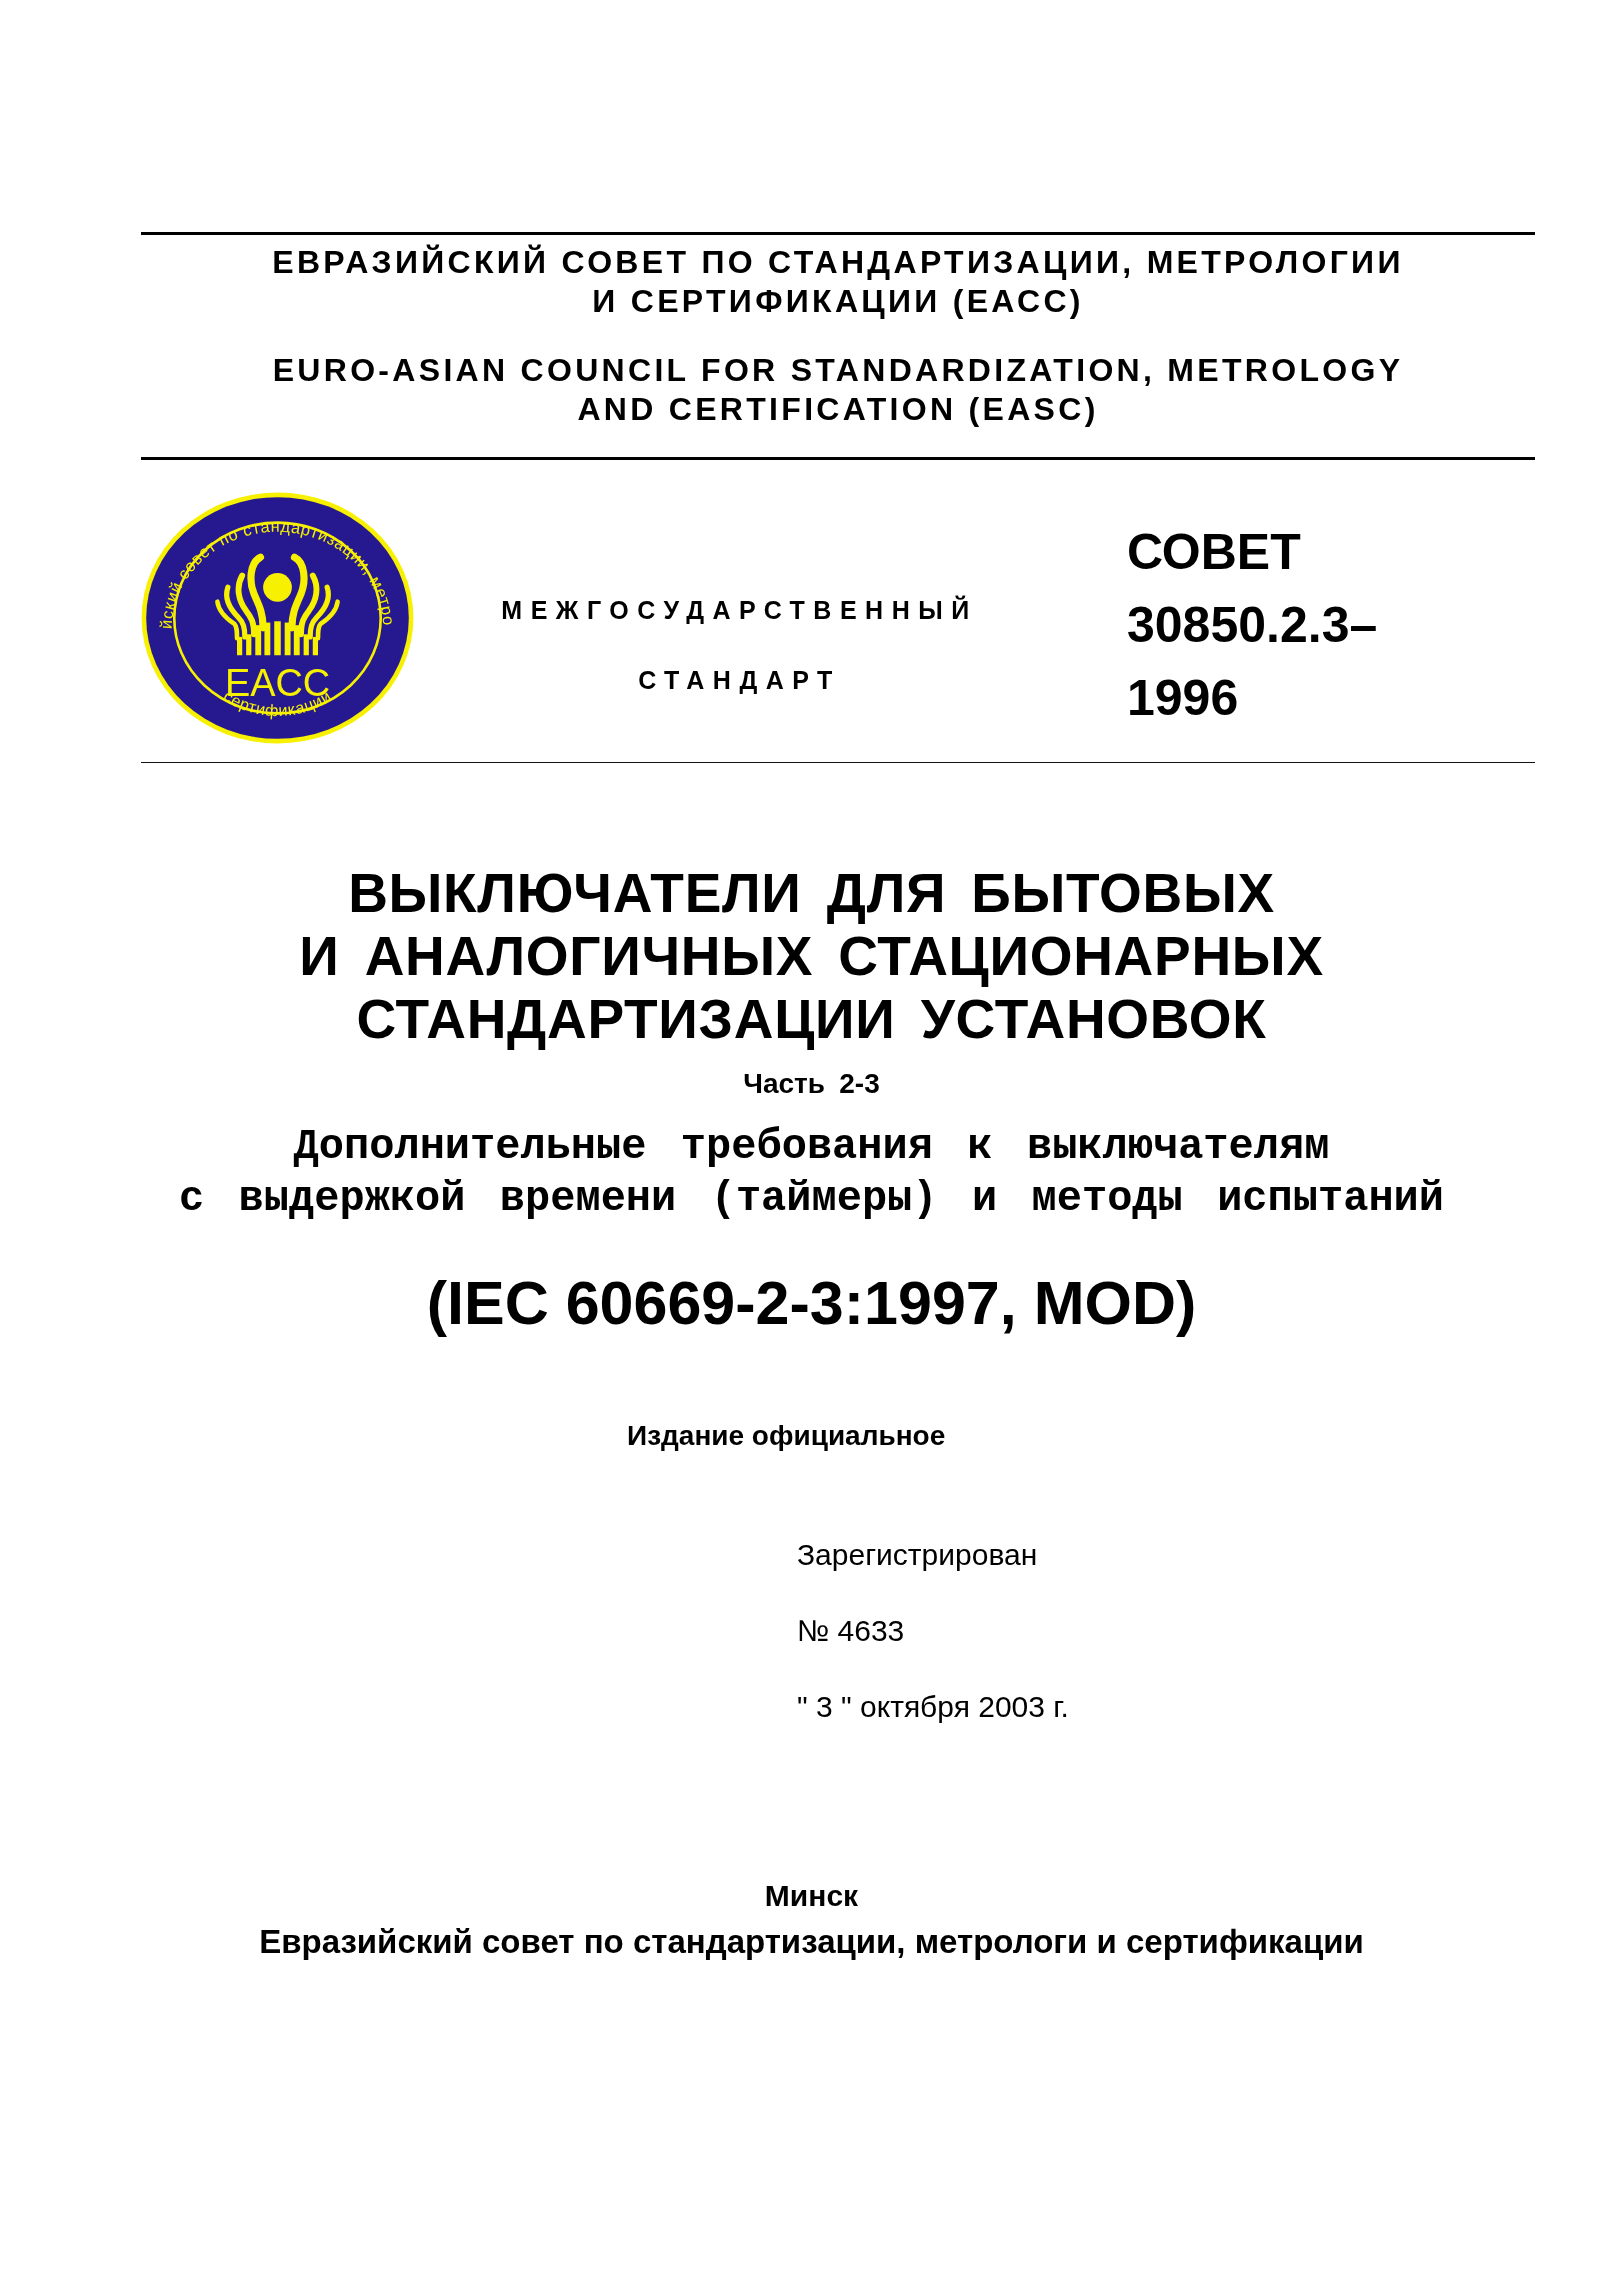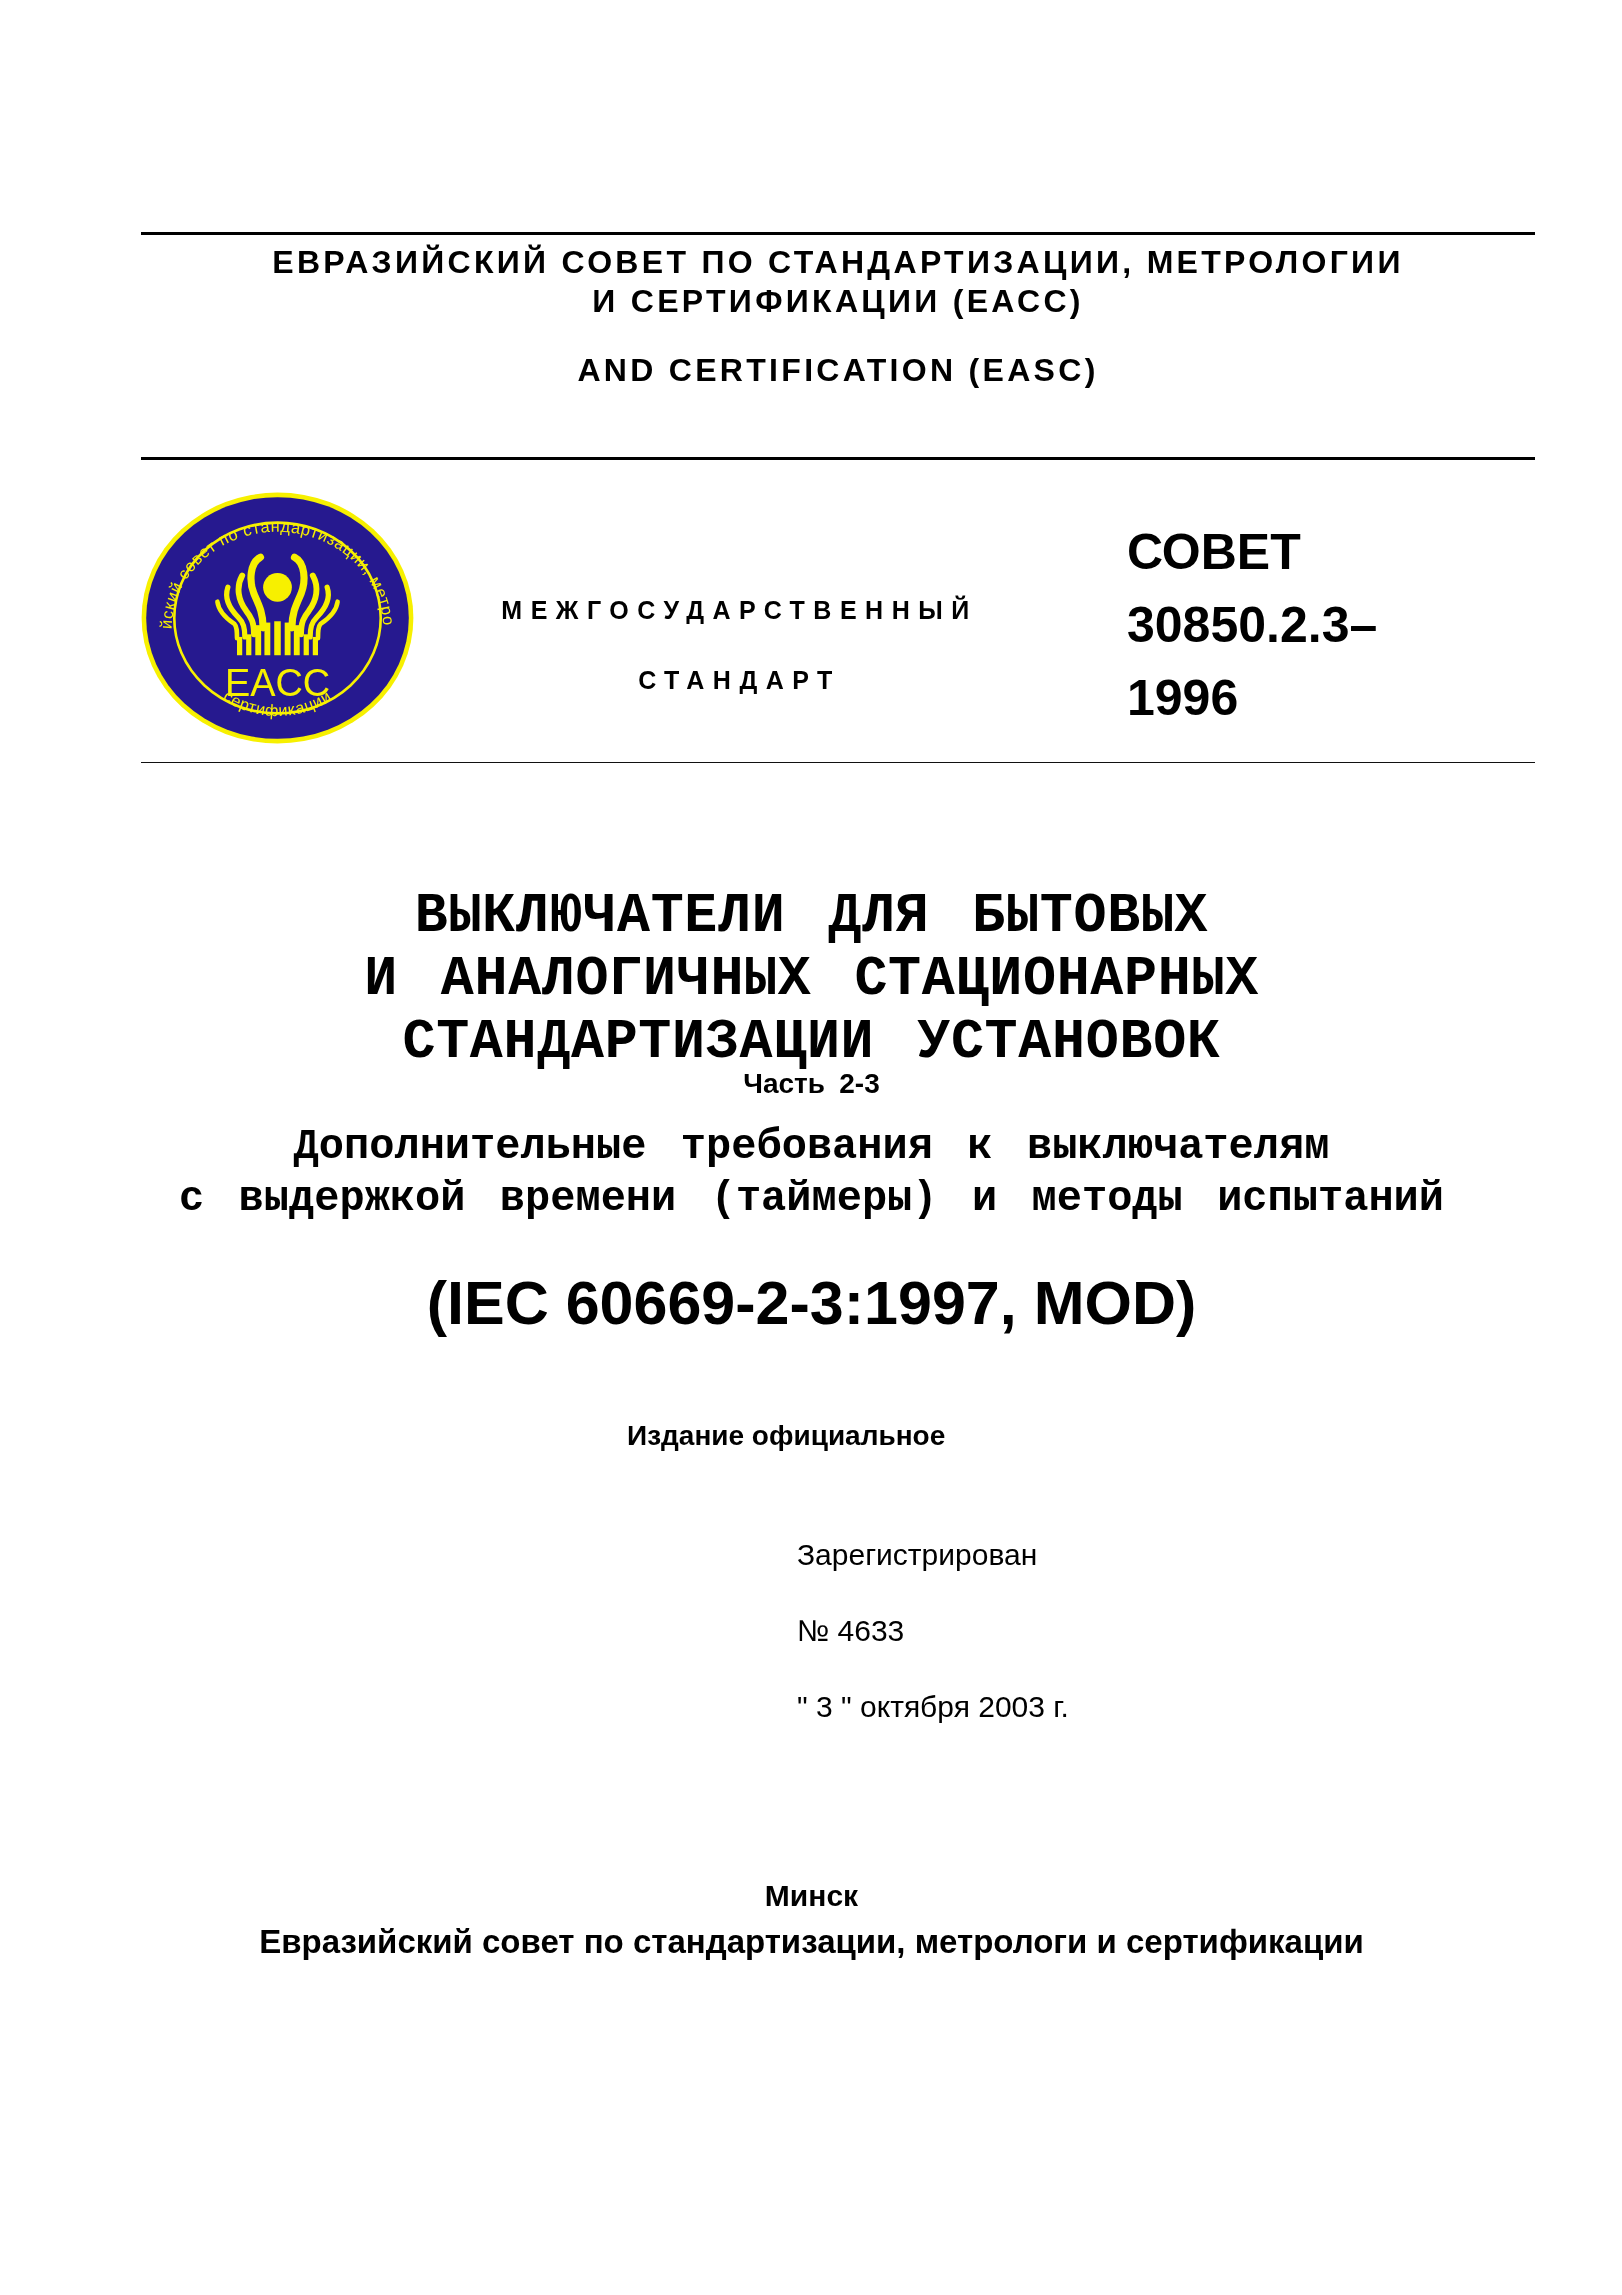--- a/index.html
+++ b/index.html
@@ -67,26 +67,25 @@
     .gost .line { display: block; white-space: nowrap; }
 
     .title {
       position: absolute;
       left: 0;
       width: 1623px;
       text-align: center;
       font-weight: bold;
     }
     .main-title {
-      top: 885px;
+      top: 862px;
       font-size: 55px;
       line-height: 63px;
       letter-spacing: 0.7px;
       word-spacing: 9.2px;
-      font-family: Liberation Mono, monospace;
     }
     .main-title .line { display: block; white-space: nowrap; }
     .part {
       top: 1068px;
       font-size: 28px;
       word-spacing: 6.5px;
     }
     .subtitle {
       top: 1121px;
       font-size: 42px;
@@ -129,20 +128,21 @@
 <body>
 
 <div class="rule rule-1"></div>
 
 <div class="council council-ru">
   <span class="line">ЕВРАЗИЙСКИЙ СОВЕТ ПО СТАНДАРТИЗАЦИИ, МЕТРОЛОГИИ</span>
   <span class="line">И СЕРТИФИКАЦИИ (ЕАСС)</span>
 </div>
 
 <div class="council council-en">
+  <span class="line">EURO-ASIAN COUNCIL FOR STANDARDIZATION, METROLOGY</span>
   <span class="line">AND CERTIFICATION (EASC)</span>
 </div>
 
 <div class="rule rule-2"></div>
 
 <div class="logo">
   <svg width="277" height="258" viewBox="0 0 424 394" xmlns="http://www.w3.org/2000/svg">
     <defs>
       <path id="ringTop" d="M 50 215 A 162 150 0 0 1 374 215"></path>
       <path id="ringBottom" d="M 70 215 A 142 132 0 0 0 354 215"></path>

